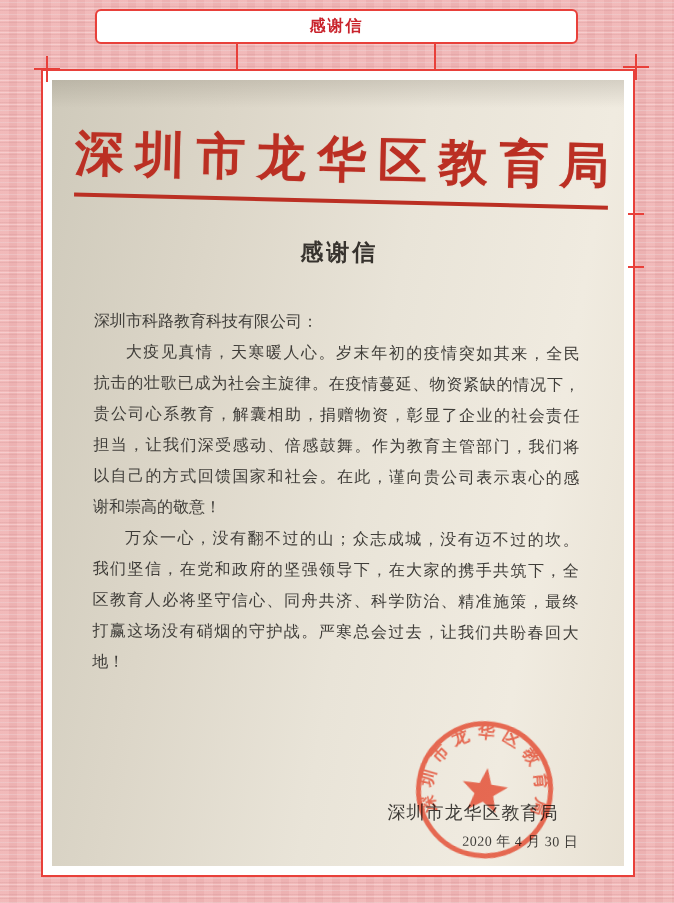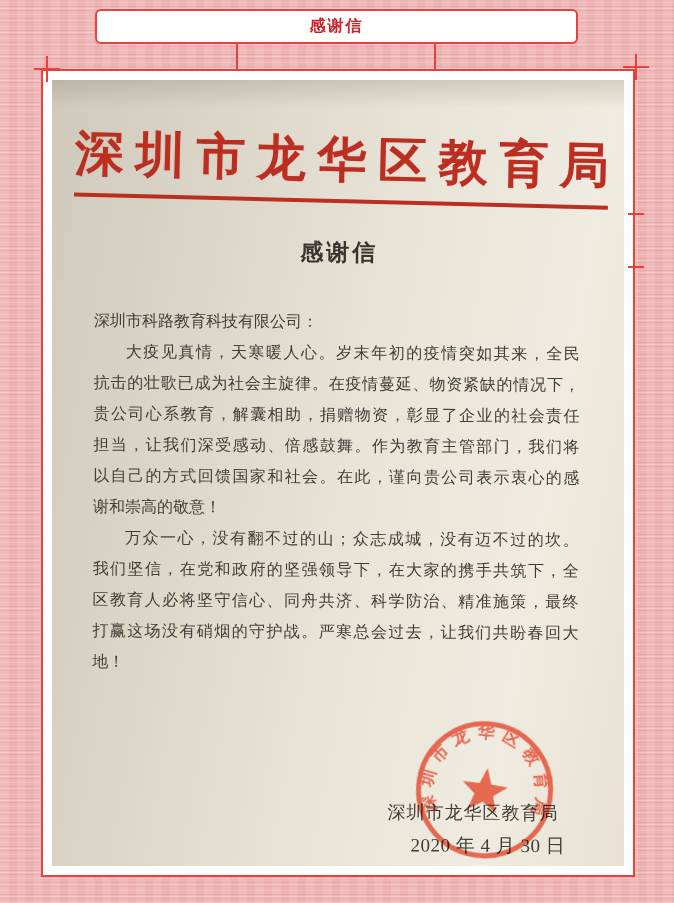--- a/index.html
+++ b/index.html
@@ -66,21 +66,21 @@
 
   .letter-title { margin-top:40px; text-align:center; font-size:23px; font-weight:bold;
     letter-spacing:3px; color:#37332e; line-height:30px; }
 
   .body-text { margin:38px 45px 0 41px; font-size:16px; line-height:31px; }
   .line { text-align:justify; text-align-last:justify; }
   .line.no-just { text-align-last:left; }
   .line.indent { text-indent:2em; }
 
   .signature { position:absolute; top:673px; right:64px; font-size:18px; letter-spacing:1px; z-index:1; }
-  .dateline  { position:absolute; top:705px; right:57px; font-size:19px; letter-spacing:.5px; z-index:1; }
+  .dateline  { position:absolute; top:705px; right:44px; font-size:14px; letter-spacing:.5px; z-index:1; }
 
   
   .seal {
     position:absolute; left:362px; top:590px; width:144px; height:144px;
     transform:rotate(8deg); opacity:.82; mix-blend-mode:multiply; z-index:2;
     filter:blur(.3px);
   }
 </style>
 </head>
 <body>

